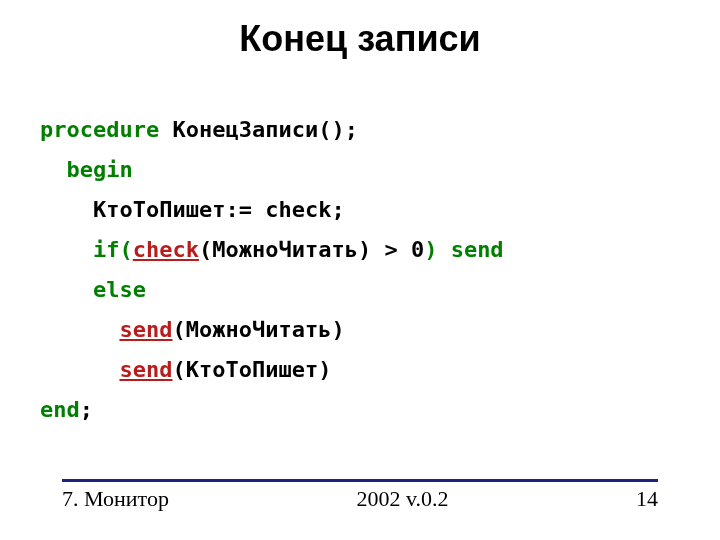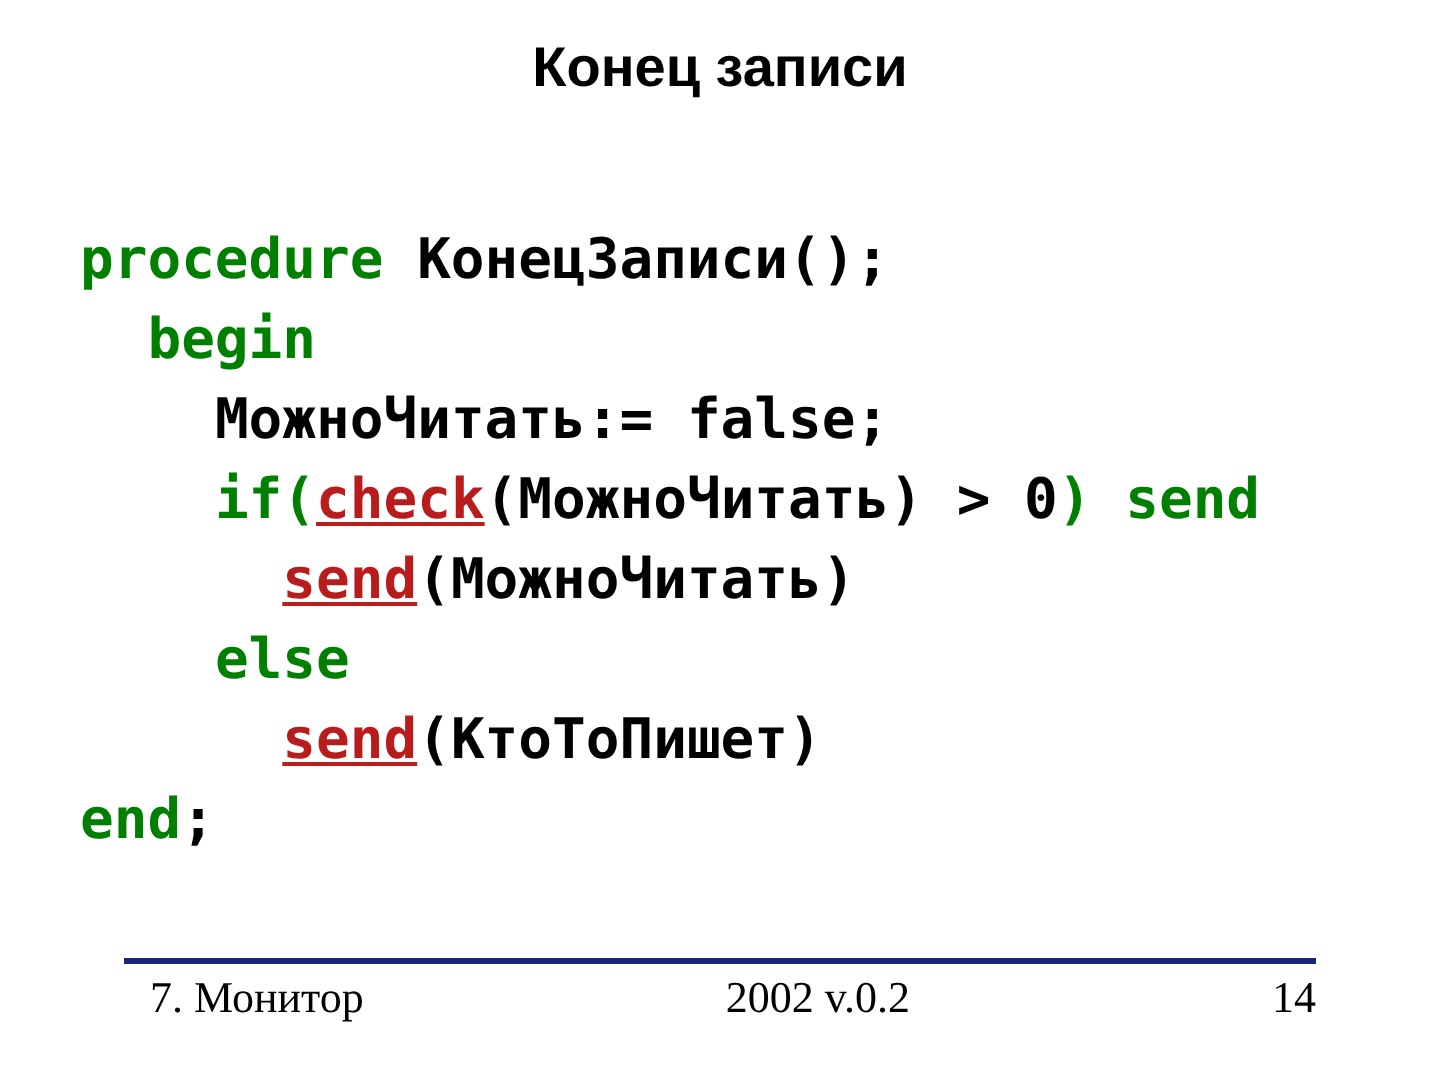--- a/index.html
+++ b/index.html
@@ -17,30 +17,30 @@
     height: 540px;
     box-sizing: border-box;
   }
   .title {
     position: absolute;
     top: 18px;
     left: 0;
     width: 100%;
     text-align: center;
     font-weight: bold;
-    font-size: 28px;
+    font-size: 36px;
     color: #000;
   }
   .code {
     position: absolute;
     top: 110px;
     left: 40px;
     right: 40px;
     font-family: "Courier New", Courier, monospace;
-    font-size: 28px;
+    font-size: 22px;
     font-weight: bold;
     line-height: 40px;
     color: #000;
   }
   .kw   { color: #007f00; }   
   .fn   { color: #b91c1c; text-decoration: underline; }   
   .sym  { color: #007f00; }   
   .footer {
     position: absolute;
     left: 62px;
@@ -52,44 +52,43 @@
   }
   .footer-line {
     height: 3px;
     background: #1a237e;
     margin-bottom: 4px;
   }
   .footer-row {
     display: flex;
     justify-content: space-between;
     align-items: baseline;
-    margin-left: 13px;
   }
   .footer-left, .footer-mid, .footer-right {
     white-space: nowrap;
   }
   pre {
     margin: 0;
     white-space: pre;
   }
 </style>
 </head>
 <body>
 
 <div class="slide">
 
   <div class="title">Конец записи</div>
 
   <div class="code">
 <pre><span class="kw">procedure</span><span> КонецЗаписи();</span></pre>
 <pre>  <span class="kw">begin</span></pre>
-<pre>    <span>МожноЧитать:= false;</span></pre>
+<pre>    <span>КтоТоПишет:= check;</span></pre>
 <pre>    <span class="kw">if</span><span class="sym">(</span><span class="fn">check</span><span>(МожноЧитать) &gt; 0</span><span class="sym">)</span><span class="kw"> send</span></pre>
+<pre>    <span class="kw">else</span></pre>
 <pre>      <span class="fn">send</span><span>(МожноЧитать)</span></pre>
-<pre>    <span class="kw">else</span></pre>
 <pre>      <span class="fn">send</span><span>(КтоТоПишет)</span></pre>
 <pre><span class="kw">end</span><span>;</span></pre>
   </div>
 
   <div class="footer">
     <div class="footer-line"></div>
     <div class="footer-row">
       <span class="footer-left">7. Монитор</span>
       <span class="footer-mid">2002 v.0.2</span>
       <span class="footer-right">14</span>

